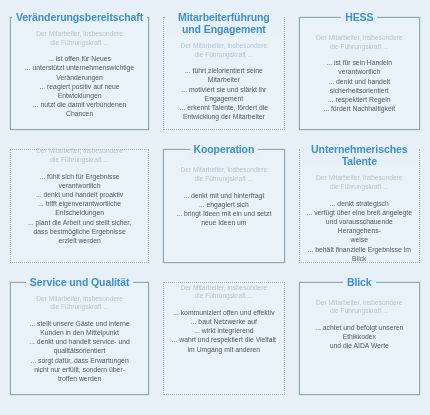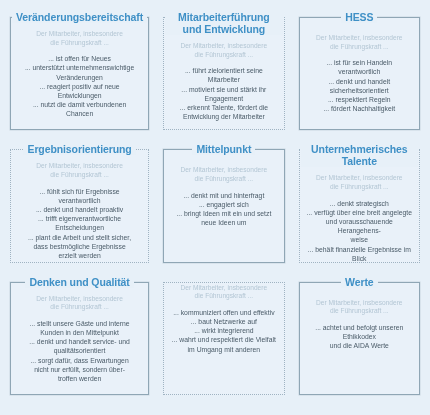--- a/index.html
+++ b/index.html
@@ -118,21 +118,21 @@
 ... reagiert positiv auf neue
 Entwicklungen
 ... nutzt die damit verbundenen
 Chancen</div>
     </div>
   </div>
 
   <div class="card dotted">
     <div class="frame"></div>
     <div class="title two-line">Mitarbeiterführung
-und Entwicklung</div>
+und Engagement</div>
     <div class="body">
       <div class="lead">Der Mitarbeiter, insbesondere
 die Führungskraft ...</div>
       <div class="items">... führt zielorientiert seine
 Mitarbeiter
 ... motiviert sie und stärkt ihr
 Engagement
 ... erkennt Talente, fördert die
 Entwicklung der Mitarbeiter</div>
     </div>
@@ -147,38 +147,37 @@
       <div class="items">... ist für sein Handeln verantwortlich
 ... denkt und handelt
 sicherheitsorientiert
 ... respektiert Regeln
 ... fördert Nachhaltigkeit</div>
     </div>
   </div>
 
   <div class="card dotted">
     <div class="frame"></div>
-    <div class="title">Ergebnisorientierung</div>
     <div class="body">
       <div class="lead">Der Mitarbeiter, insbesondere
 die Führungskraft ...</div>
       <div class="items">... fühlt sich für Ergebnisse
 verantwortlich
 ... denkt und handelt proaktiv
 ... trifft eigenverantwortliche
 Entscheidungen
 ... plant die Arbeit und stellt sicher,
 dass bestmögliche Ergebnisse
 erzielt werden</div>
     </div>
   </div>
 
   <div class="card solid">
     <div class="frame"></div>
-    <div class="title">Mittelpunkt</div>
+    <div class="title">Kooperation</div>
     <div class="body">
       <div class="lead spacer-lead">Der Mitarbeiter, insbesondere
 die Führungskraft ...</div>
       <div class="items">... denkt mit und hinterfragt
 ... engagiert sich
 ... bringt Ideen mit ein und setzt
 neue Ideen um</div>
     </div>
   </div>
 
@@ -193,21 +192,21 @@
 ... verfügt über eine breit angelegte
 und vorausschauende Herangehens-
 weise
 ... behält finanzielle Ergebnisse im
 Blick</div>
     </div>
   </div>
 
   <div class="card solid">
     <div class="frame"></div>
-    <div class="title">Denken und Qualität</div>
+    <div class="title">Service und Qualität</div>
     <div class="body">
       <div class="lead">Der Mitarbeiter, insbesondere
 die Führungskraft ...</div>
       <div class="items">... stellt unsere Gäste und interne
 Kunden in den Mittelpunkt
 ... denkt und handelt service- und
 qualitätsorientiert
 ... sorgt dafür, dass Erwartungen
 nicht nur erfüllt, sondern über-
 troffen werden</div>
@@ -222,21 +221,21 @@
       <div class="items">... kommuniziert offen und effektiv
 ... baut Netzwerke auf
 ... wirkt integrierend
 ... wahrt und respektiert die Vielfalt
 im Umgang mit anderen</div>
     </div>
   </div>
 
   <div class="card solid">
     <div class="frame"></div>
-    <div class="title">Werte</div>
+    <div class="title">Blick</div>
     <div class="body">
       <div class="lead spacer-lead">Der Mitarbeiter, insbesondere
 die Führungskraft ...</div>
       <div class="items">... achtet und befolgt unseren
 Ethikkodex
 und die AIDA Werte</div>
     </div>
   </div>
 
 </div>

